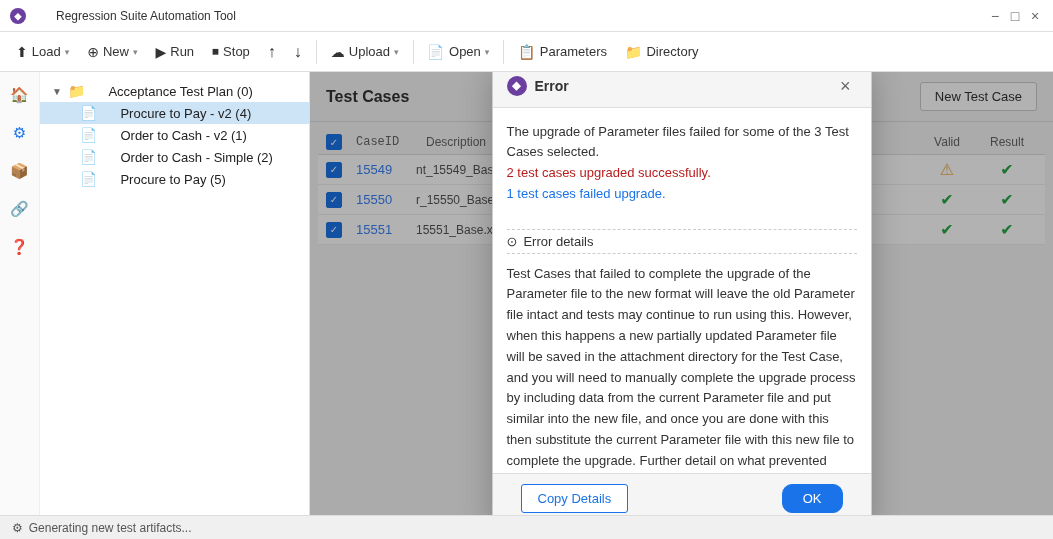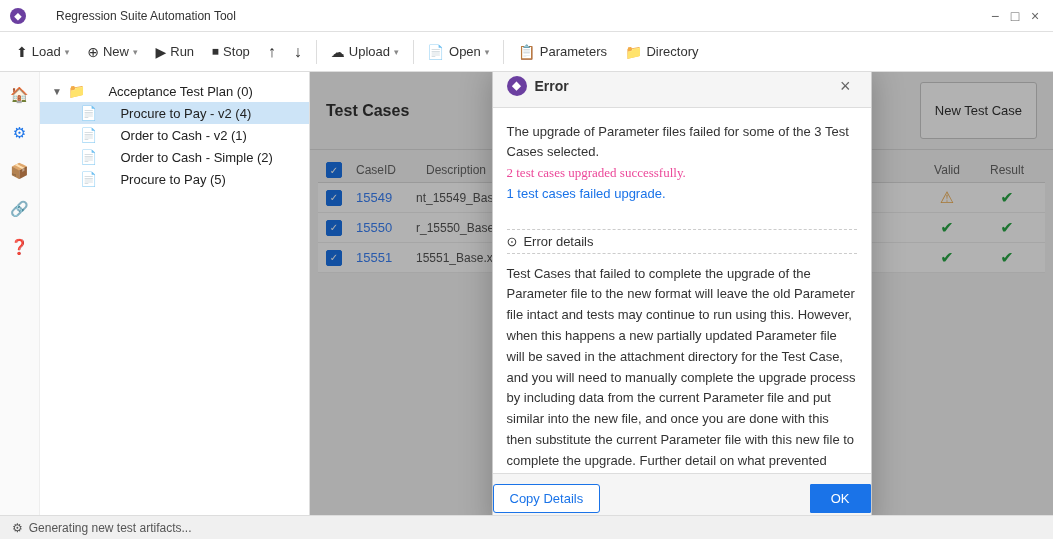--- a/index.html
+++ b/index.html
@@ -133,35 +133,35 @@
     .tc-header {
       display: flex; align-items: center; justify-content: space-between;
       padding: 10px 16px;
       background: #f5f5f5;
       border-bottom: 1px solid #ddd;
     }
     .tc-title {
       font-size: 16px; font-weight: 600; color: #333;
     }
     .new-test-case-btn {
-      padding: 20px 14px;
+      padding: 6px 14px;
       background: #fff; border: 1px solid #ccc; border-radius: 3px;
       cursor: pointer; font-size: 13px; color: #333;
     }
 
     .tc-table {
       flex: 1; overflow-y: auto; padding: 8px;
     }
     .tc-table-header {
       display: flex; align-items: center;
       padding: 4px 8px; font-size: 12px; color: #666;
       border-bottom: 1px solid #ddd; background: #f5f5f5;
     }
     .tc-col-check { width: 30px; }
-    .tc-col-id { width: 70px; }
+    .tc-col-id { width: 70px; font-family: Liberation Mono, monospace; }
     .tc-col-desc { flex: 1; }
     .tc-col-valid { width: 60px; text-align: center; }
     .tc-col-result { width: 60px; text-align: center; }
 
     .tc-row {
       display: flex; align-items: center;
       padding: 5px 8px; background: #fff;
       border-bottom: 1px solid #eee; font-size: 13px;
     }
     .tc-checkbox {
@@ -231,50 +231,50 @@
       font-size: 18px; color: #666; line-height: 1;
       padding: 2px 6px;
     }
 
     .modal-body {
       flex: 1; overflow-y: auto; padding: 14px;
     }
     .modal-summary {
       margin-bottom: 24px; font-size: 13px; color: #333; line-height: 1.6;
     }
-    .modal-summary .success { color: #ec4899; font-family: Liberation Serif, serif; }
+    .modal-summary .success { color: #b91c1c; }
     .modal-summary .fail { color: #1a73e8; }
 
     .error-details-toggle {
       display: flex; align-items: center; gap: 6px;
       cursor: pointer; font-size: 13px; color: #333;
       padding: 4px 0; border-top: 1px dashed #ccc; border-bottom: 1px dashed #ccc;
       margin-bottom: 10px;
     }
     .error-details-text {
       font-size: 13px; color: #333; line-height: 1.6;
     }
 
     .modal-footer {
       display: flex; align-items: center; justify-content: space-between;
-      padding: 10px 0;
+      padding: 10px 28px;
       border-top: 1px solid #ddd;
       background: #f5f5f5;
       flex-shrink: 0;
     }
     .btn-copy {
       padding: 6px 16px;
       background: #fff; border: 1px solid #1a73e8;
       color: #1a73e8; border-radius: 3px; cursor: pointer;
       font-size: 13px;
     }
     .btn-ok {
       padding: 6px 20px;
       background: #1a73e8; border: 1px solid #1a73e8;
-      color: #fff; border-radius: 1px; cursor: pointer;
+      color: #fff; border-radius: 10px; cursor: pointer;
       font-size: 13px;
     }
 
     
     ::-webkit-scrollbar { width: 8px; }
     ::-webkit-scrollbar-track { background: #f1f1f1; }
     ::-webkit-scrollbar-thumb { background: #ccc; border-radius: 4px; }
   </style>
 </head>
 <body>

